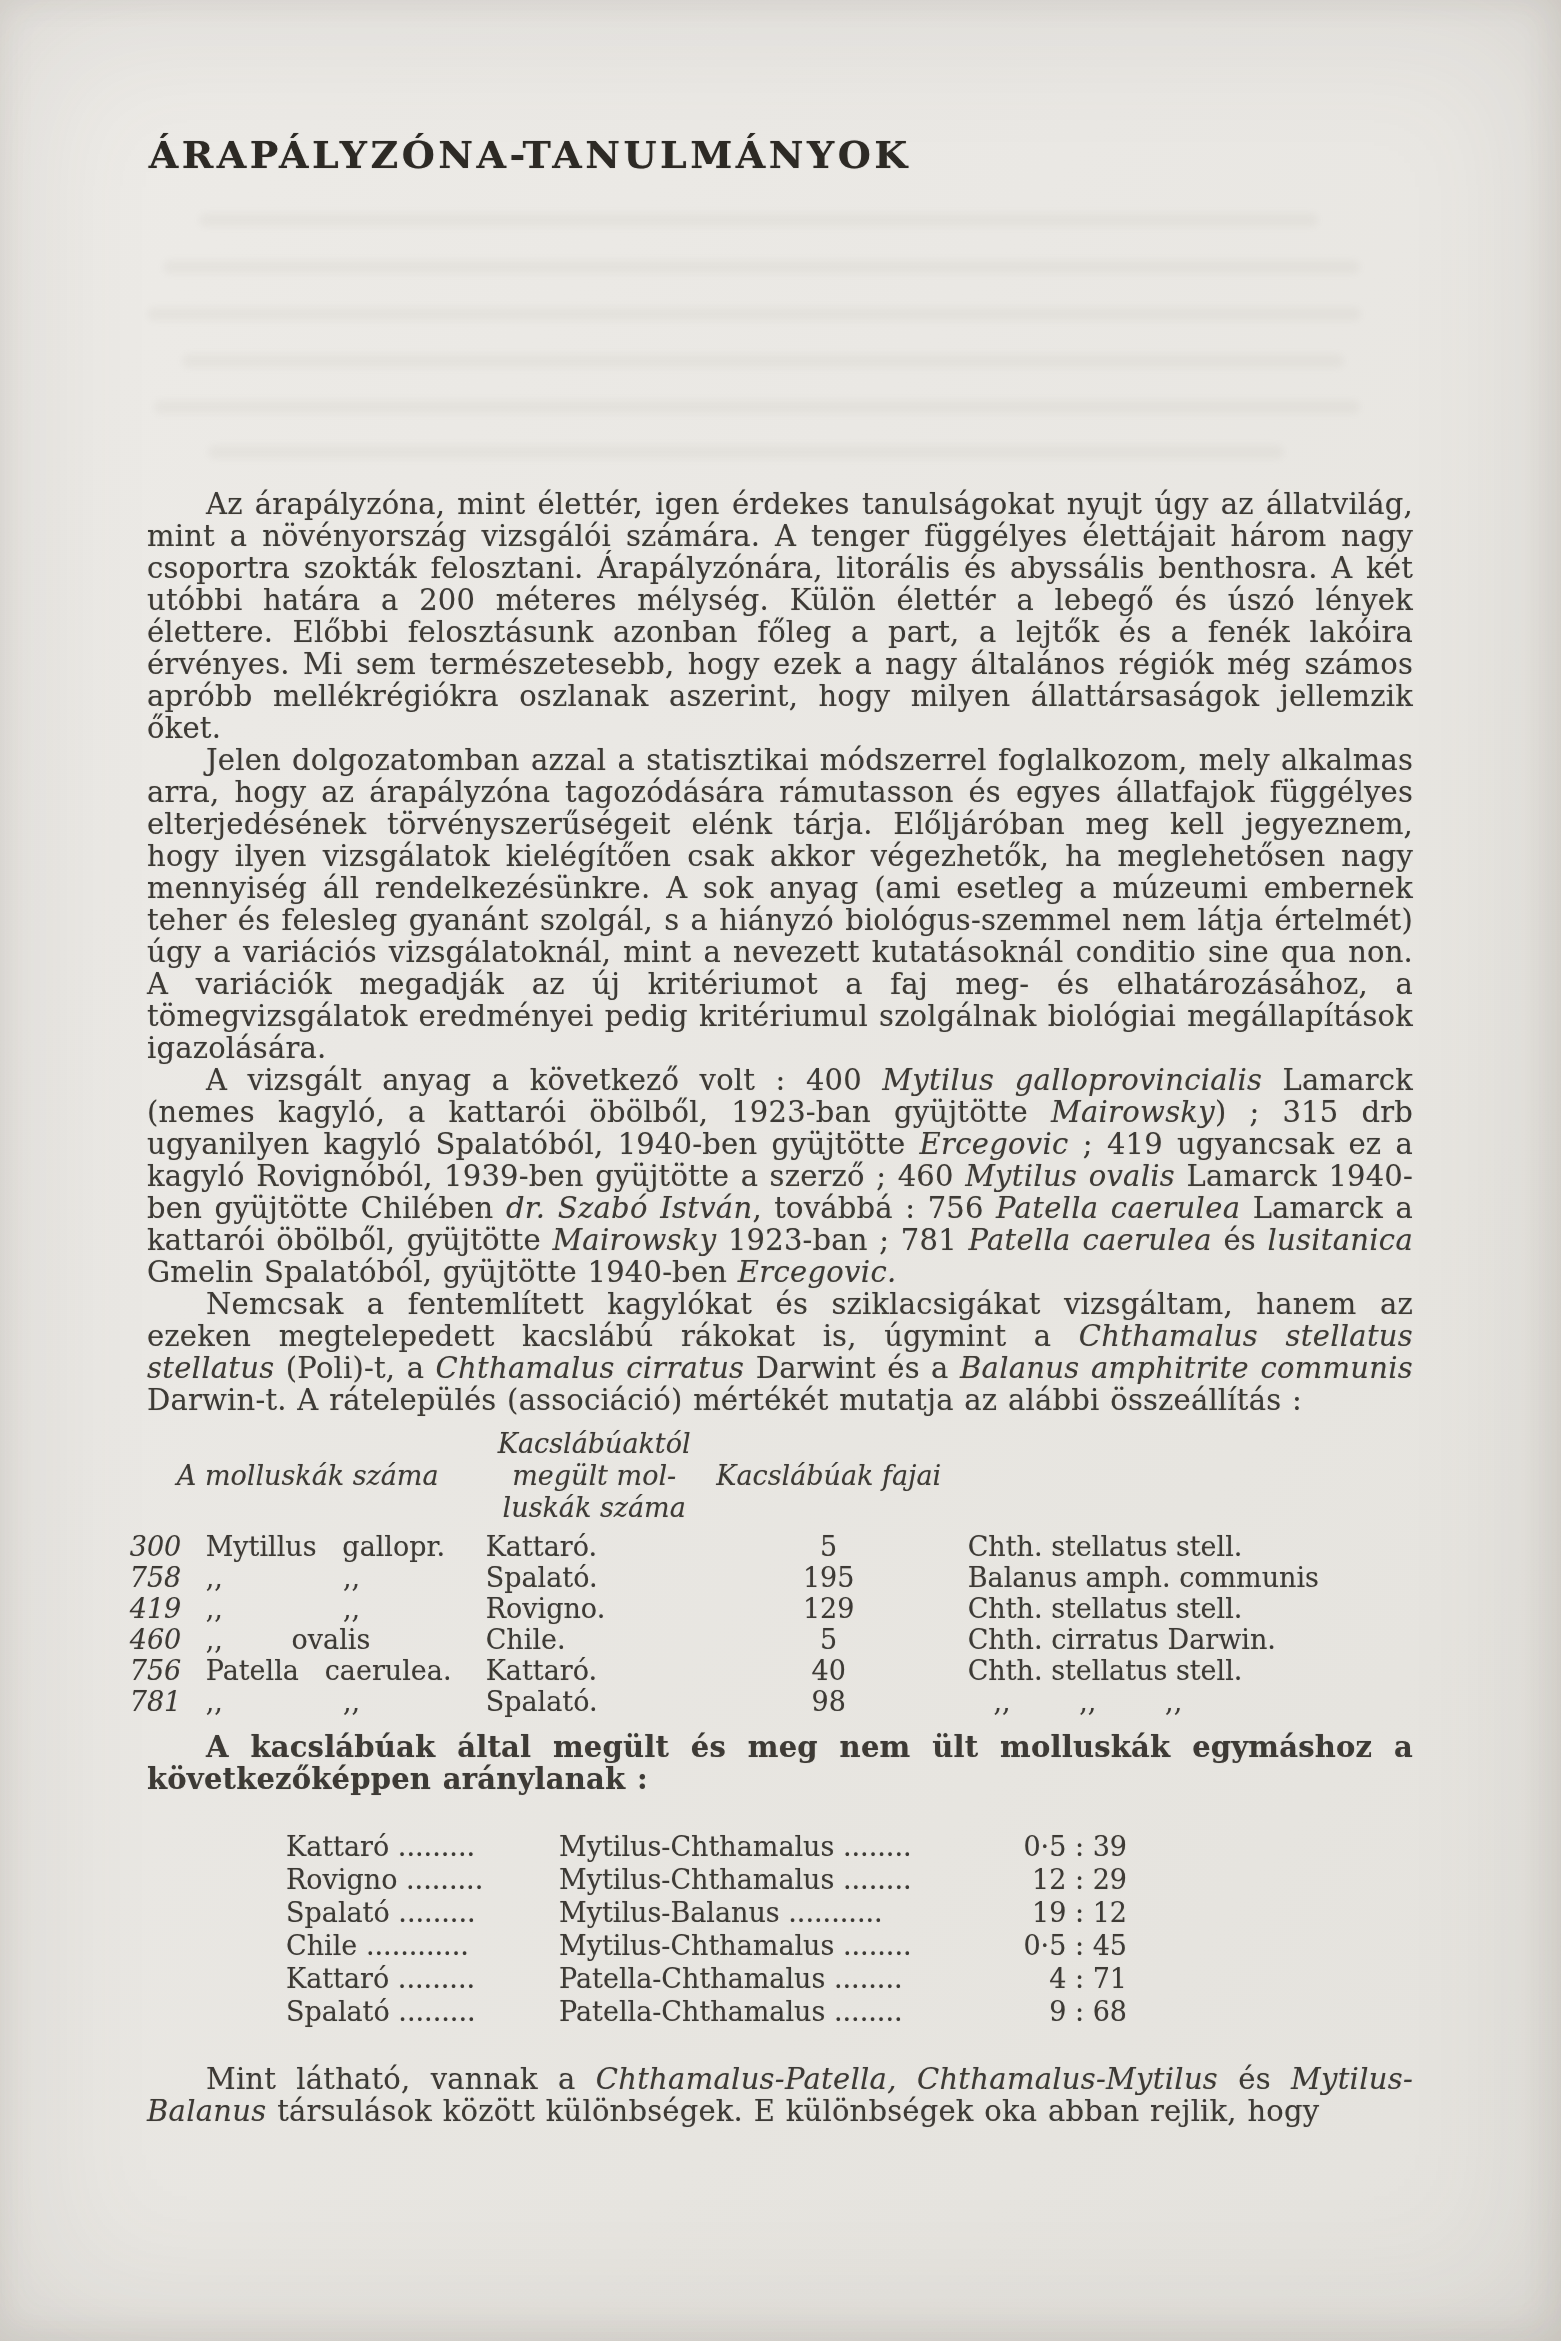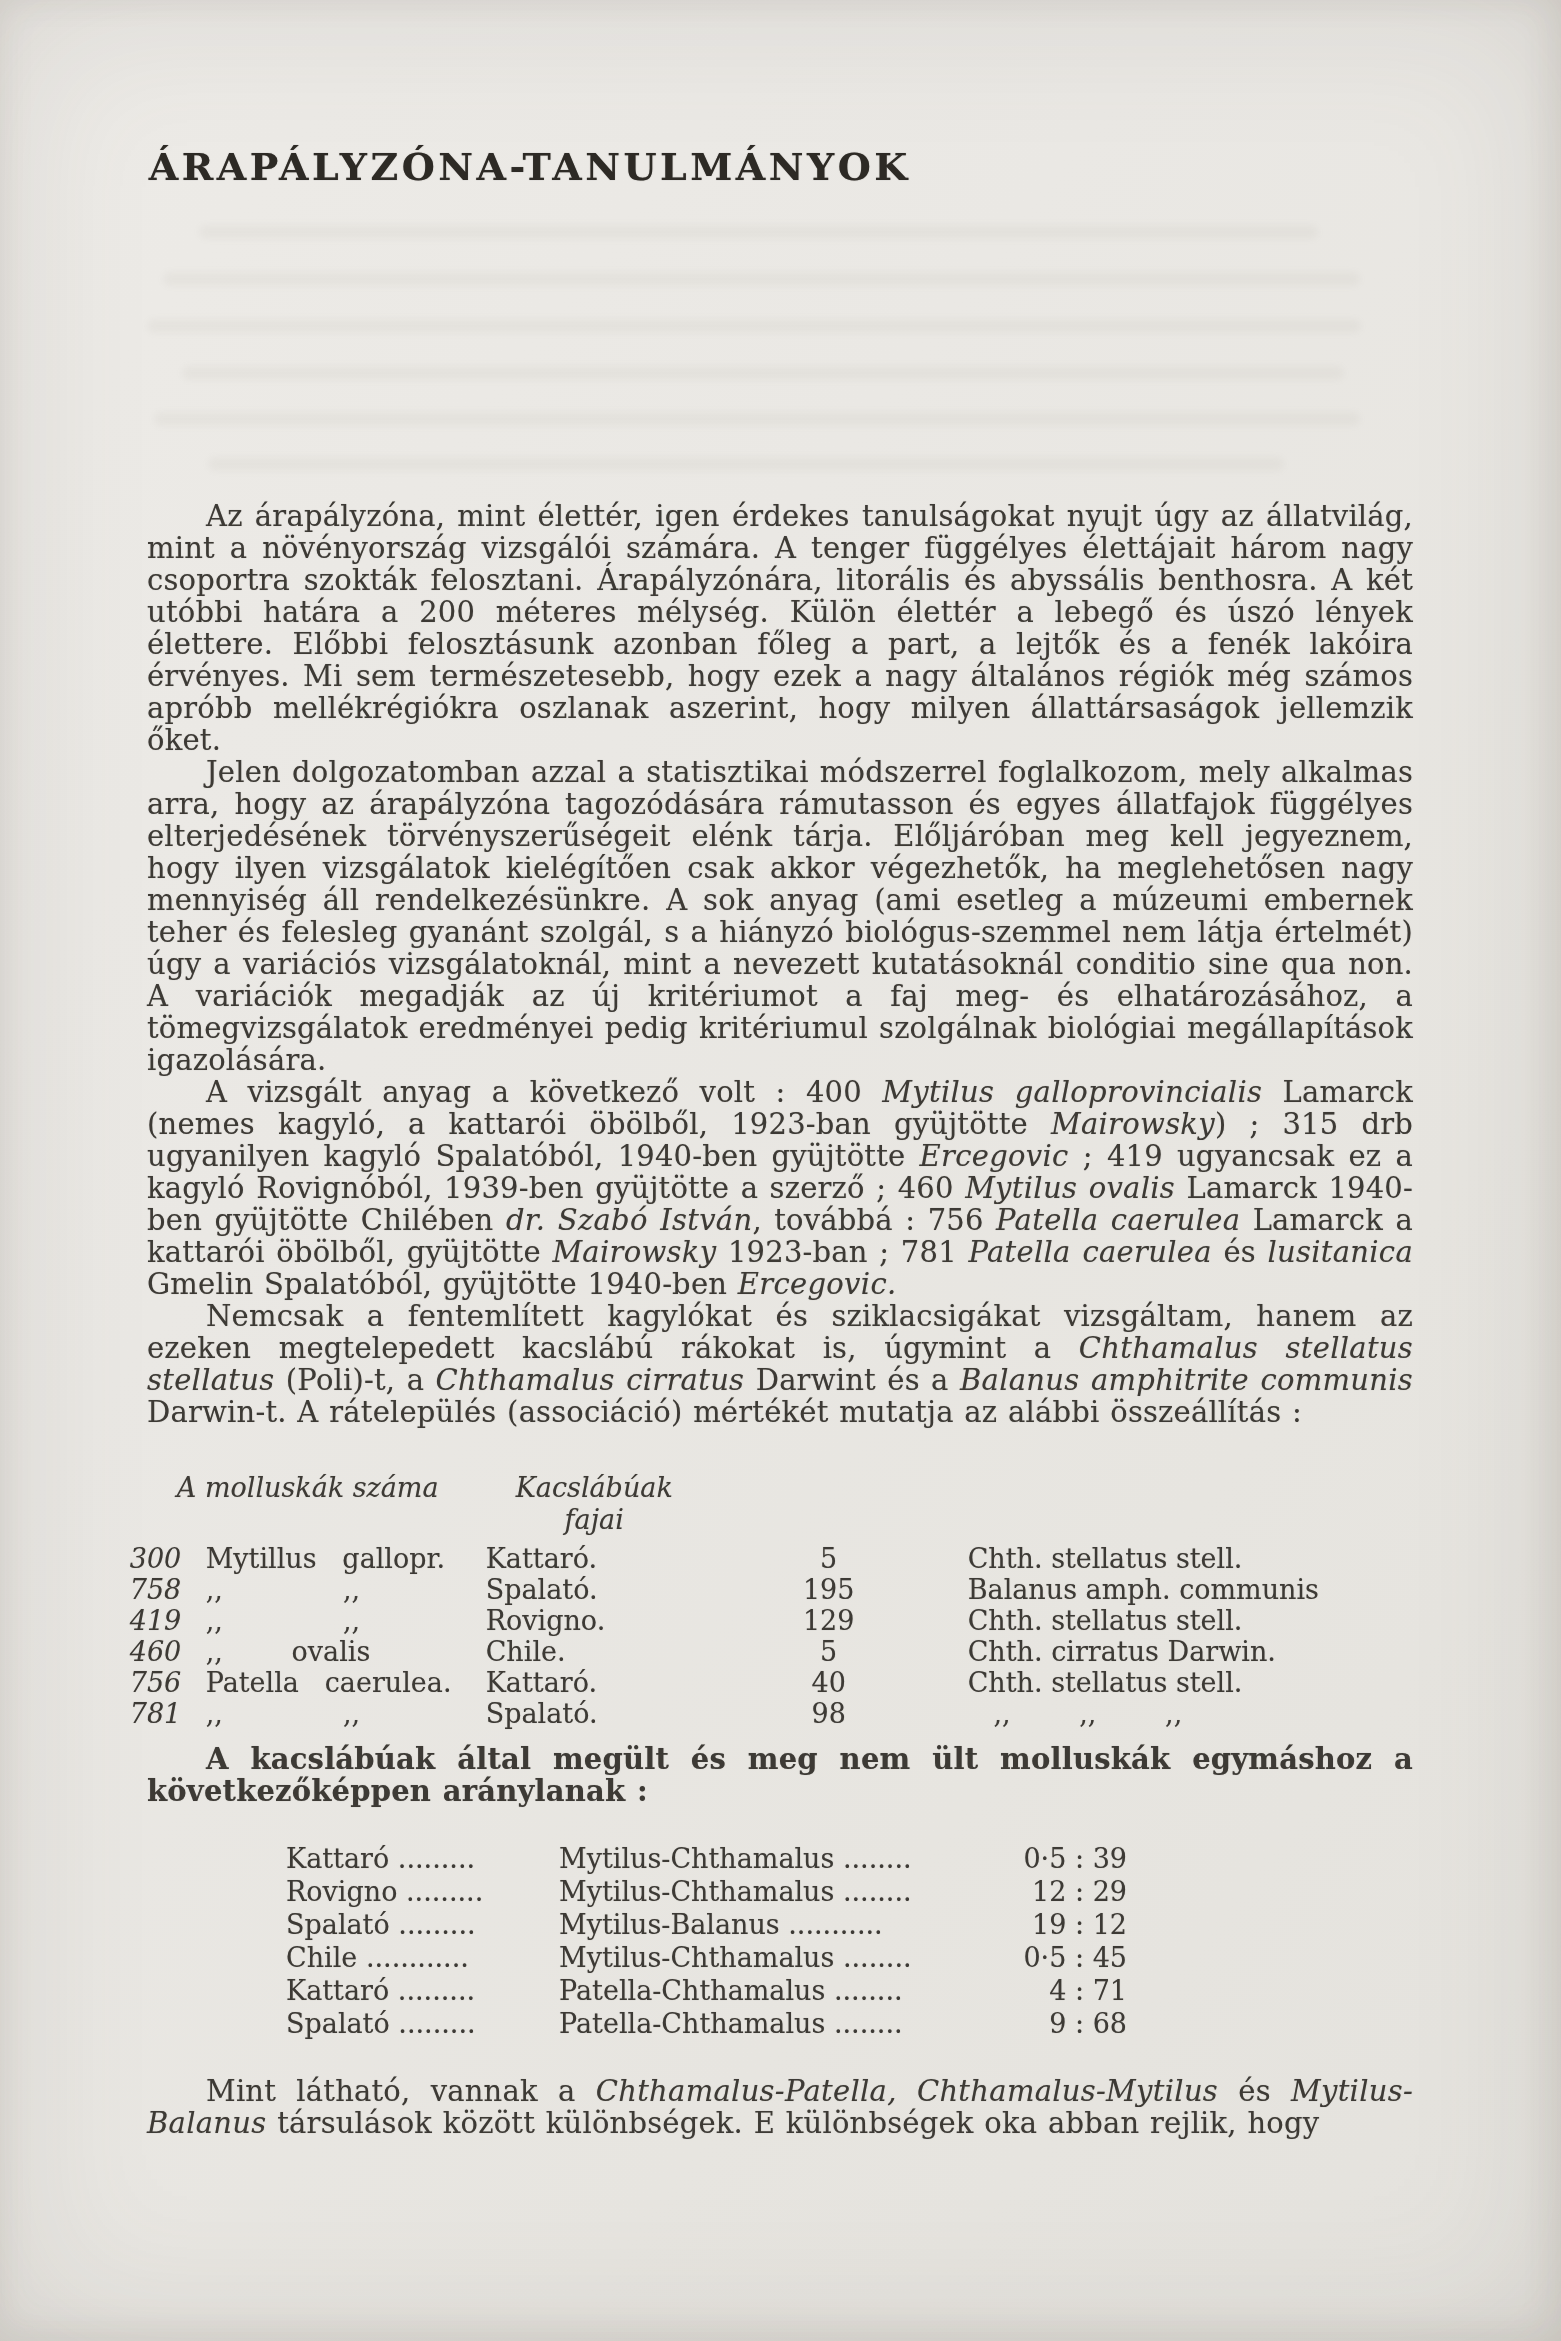--- a/index.html
+++ b/index.html
@@ -9,21 +9,21 @@
     margin:0 auto;
     background:linear-gradient(128deg,#edebe7 0%,#eae8e4 35%,#e7e5e0 70%,#e4e2dd 100%);
     font-family:"DejaVu Serif", serif;
     color:#3d3a35;
     overflow:hidden;
   }
   .page::after{
     content:"";position:absolute;inset:0;pointer-events:none;
     box-shadow:inset 0 0 156px rgba(95,88,76,.14), inset -8.7px 0 35px rgba(95,88,76,.07), inset 0 -12px 43px rgba(95,88,76,.06);
   }
-  .content{position:absolute;left:147px;top:16px;width:1266px;}
+  .content{position:absolute;left:147px;top:4px;width:1266px;}
   .doc-title{
     margin:128px 0 0 1.7px;
     font-size:38px;font-weight:bold;letter-spacing:3.5px;
     color:#2d2a25;
     text-shadow:0 0 0.9px rgba(45,42,37,.5);
     white-space:nowrap;
   }
   .ghost{position:relative;height:311px;}
   .ghost .smudge{position:absolute;height:14px;background:#8d8878;opacity:.065;filter:blur(3.5px);border-radius:7px;}
   .g1{left:52px;top:36px;width:1119px;}
@@ -82,20 +82,25 @@
     <div class="body-text">
       <p><span>Az árapályzóna, mint élettér, igen érdekes tanulságokat nyujt úgy az állatvilág, mint a növényország vizsgálói számára. A tenger függélyes élettájait három nagy csoportra szokták felosztani. Árapályzónára, litorális és abyssális benthosra. A két utóbbi határa a 200 méteres mélység. Külön élettér a lebegő és úszó lények élettere. Előbbi felosztásunk azonban főleg a part, a lejtők és a fenék lakóira érvényes. Mi sem természetesebb, hogy ezek a nagy általános régiók még számos apróbb mellékrégiókra oszlanak aszerint, hogy milyen állattársaságok jellemzik őket.</span></p>
       <p><span>Jelen dolgozatomban azzal a statisztikai módszerrel foglalkozom, mely alkalmas arra, hogy az árapályzóna tagozódására rámutasson és egyes állatfajok függélyes elterjedésének törvényszerűségeit elénk tárja. Előljáróban meg kell jegyeznem, hogy ilyen vizsgálatok kielégítően csak akkor végezhetők, ha meglehetősen nagy mennyiség áll rendelkezésünkre. A sok anyag (ami esetleg a múzeumi embernek teher és felesleg gyanánt szolgál, s a hiányzó biológus-szemmel nem látja értelmét) úgy a variációs vizsgálatoknál, mint a nevezett kutatásoknál conditio sine qua non. A variációk megadják az új kritériumot a faj meg- és elhatározásához, a tömegvizsgálatok eredményei pedig kritériumul szolgálnak biológiai megállapítások igazolására.</span></p>
       <p><span>A vizsgált anyag a következő volt : 400 </span><i>Mytilus galloprovincialis</i><span> Lamarck (nemes kagyló, a kattarói öbölből, 1923-ban gyüjtötte </span><i>Mairowsky</i><span>) ; 315 drb ugyanilyen kagyló Spalatóból, 1940-ben gyüjtötte </span><i>Ercegovic</i><span> ; 419 ugyancsak ez a kagyló Rovignóból, 1939-ben gyüjtötte a szerző ; 460 </span><i>Mytilus ovalis</i><span> Lamarck 1940-ben gyüjtötte Chilében </span><i>dr. Szabó István</i><span>, továbbá : 756 </span><i>Patella caerulea</i><span> Lamarck a kattarói öbölből, gyüjtötte </span><i>Mairowsky</i><span> 1923-ban ; 781 </span><i>Patella caerulea</i><span> és </span><i>lusitanica</i><span> Gmelin Spalatóból, gyüjtötte 1940-ben </span><i>Ercegovic.</i></p>
       <p><span>Nemcsak a fentemlített kagylókat és sziklacsigákat vizsgáltam, hanem az ezeken megtelepedett kacslábú rákokat is, úgymint a </span><i>Chthamalus stellatus stellatus</i><span> (Poli)-t, a </span><i>Chthamalus cirratus</i><span> Darwint és a </span><i>Balanus amphitrite communis</i><span> Darwin-t. A rátelepülés (associáció) mértékét mutatja az alábbi összeállítás :</span></p>
     </div>
 
     <div class="assoc-table">
       <div class="t-head">
         <div class="hc pad2">A molluskák száma</div>
+        <div class="hc">
+          <div>Kacslábúaktól</div>
+          <div>megült mol-</div>
+          <div>luskák száma</div>
+        </div>
         <div class="hc pad2">Kacslábúak fajai</div>
       </div>
       <div class="t-body">
           <div class="t-row">
             <div class="cell c-count">300</div>
             <div class="cell c-name">Mytillus   gallopr.</div>
             <div class="cell c-locality">Kattaró.</div>
             <div class="cell c-settled">5</div>
             <div class="cell c-species">Chth. stellatus stell.</div>
           </div>

